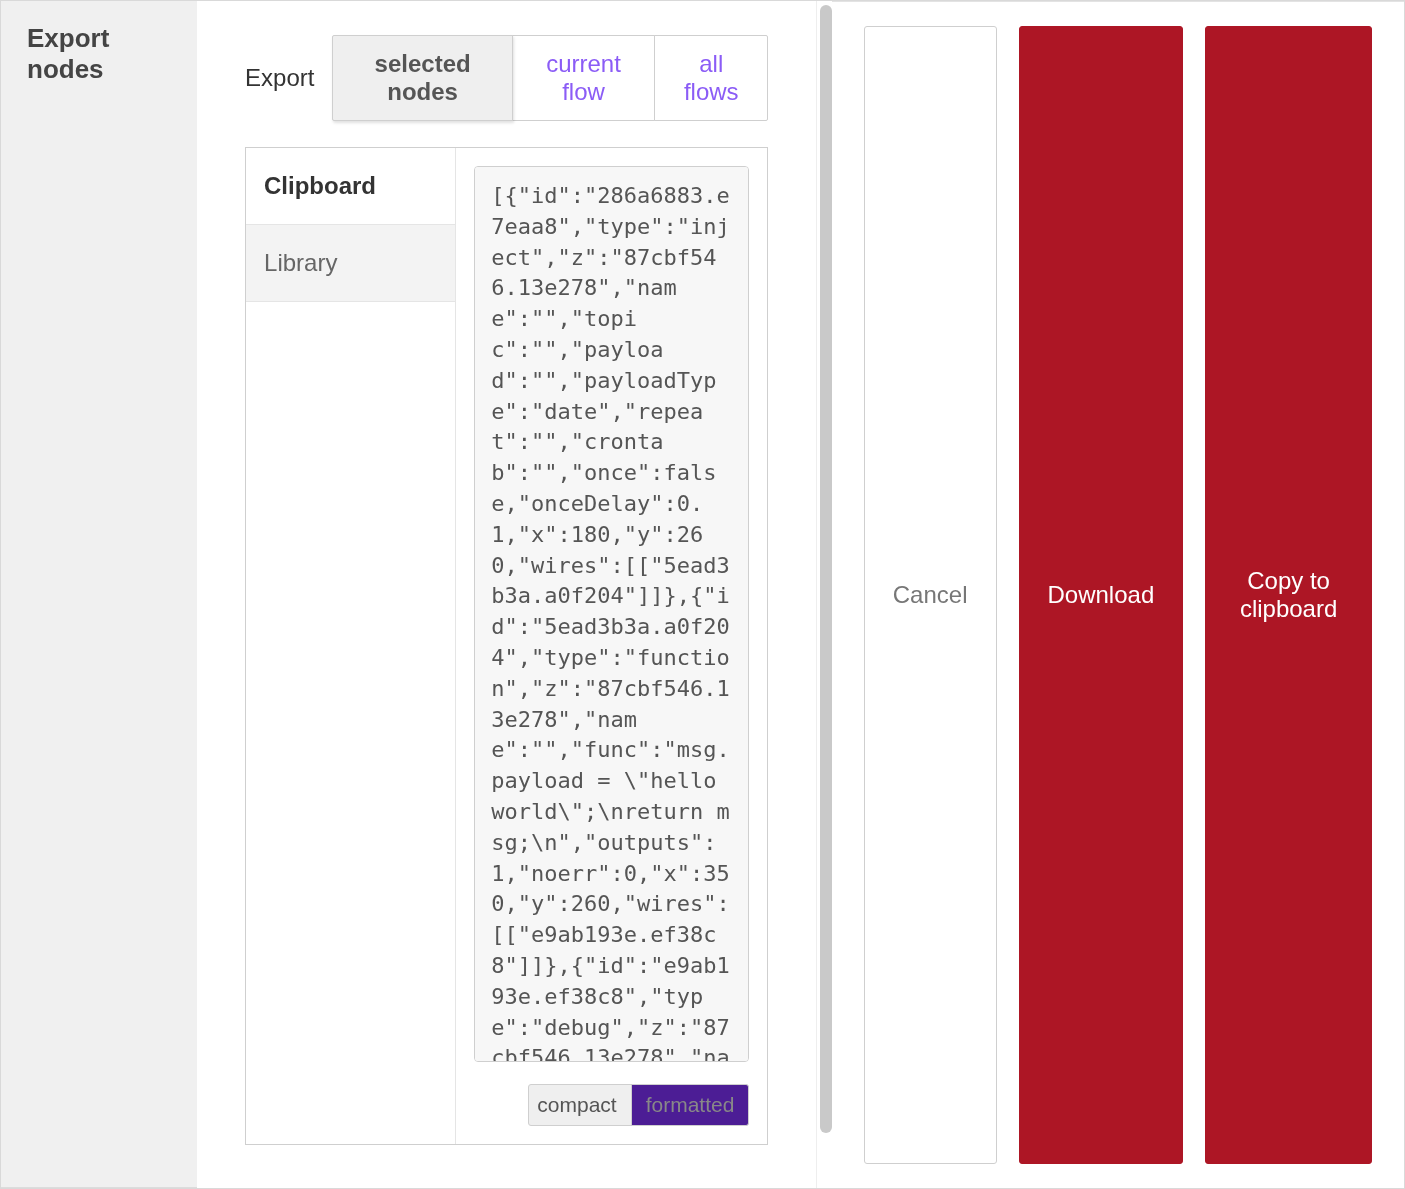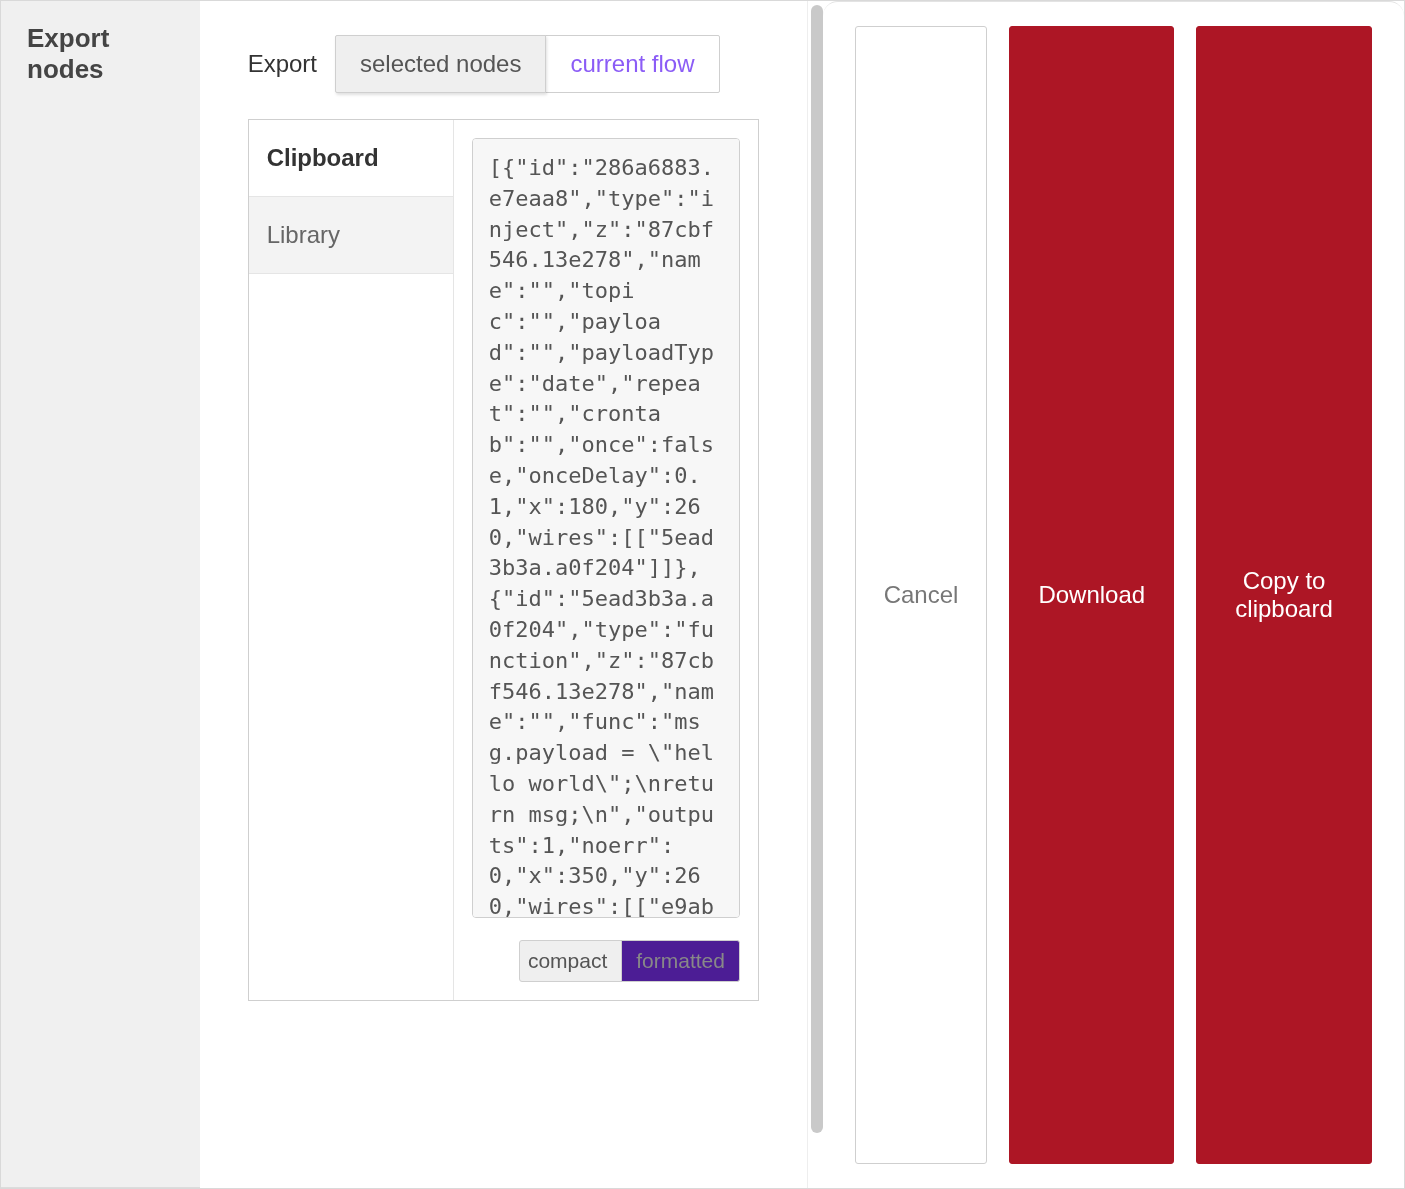--- a/index.html
+++ b/index.html
@@ -62,25 +62,26 @@
     cursor: pointer;
     margin-left: -1px;
   }
   .btn-toggle:first-child { margin-left: 0; border-top-left-radius: 2px; border-bottom-left-radius: 2px; }
   .btn-toggle:last-child { border-top-right-radius: 2px; border-bottom-right-radius: 2px; }
   .btn-toggle.selected {
     background: #efefef;
     color: #555;
     box-shadow: 1px 2px 3px rgba(0,0,0,0.12);
     position: relative;
+    font-weight: bold;
   }
   .panel {
     border: 1px solid #cfcfcf;
     display: flex;
-    height: 882px;
+    height: 998px;
   }
   .sidebar {
     width: 240px;
     border-right: 1px solid #e5e5e5;
     display: flex;
     flex-direction: column;
   }
   .sidebar-tab {
     padding: 24px 18px;
     font-size: 24px;
@@ -151,21 +152,20 @@
     background: #c9c9c9;
     border-radius: 6px;
   }
   .dialog-footer {
     border-top: 1px solid #e3e3e3;
     padding: 24px 32px;
     display: flex;
     justify-content: flex-end;
     gap: 22px;
     background: #ffffff;
-    border-radius: 15px;
   }
   .btn {
     font-size: 24px;
     padding: 16px 28px;
     border-radius: 3px;
     cursor: pointer;
     border: 1px solid transparent;
   }
   .btn-default {
     background: #ffffff;
@@ -188,20 +188,21 @@
   </div>
 
   <div class="dialog-body">
     <div class="content-wrap">
 
       <div class="scope-row">
         <span class="scope-label">Export</span>
         <div class="btn-group">
           <button class="btn-toggle selected">selected nodes</button>
           <button class="btn-toggle">current flow</button>
+          <button class="btn-toggle">all flows</button>
         </div>
       </div>
 
       <div class="panel">
         <div class="sidebar">
           <div class="sidebar-tab active">Clipboard</div>
           <div class="sidebar-tab">Library</div>
         </div>
         <div class="main-area">
           <textarea class="export-text" readonly="" style="">[{"id":"286a6883.e7eaa8","type":"inject","z":"87cbf546.13e278","name":"","topic":"","payload":"","payloadType":"date","repeat":"","crontab":"","once":false,"onceDelay":0.1,"x":180,"y":260,"wires":[["5ead3b3a.a0f204"]]},{"id":"5ead3b3a.a0f204","type":"function","z":"87cbf546.13e278","name":"","func":"msg.payload = \"hello world\";\nreturn msg;\n","outputs":1,"noerr":0,"x":350,"y":260,"wires":[["e9ab193e.ef38c8"]]},{"id":"e9ab193e.ef38c8","type":"debug","z":"87cbf546.13e278","name":"","active":true,"tosidebar":true,"console":false,"tostatus":false,"complete":"false","x":530,"y":260,"wires":[]}]</textarea>

